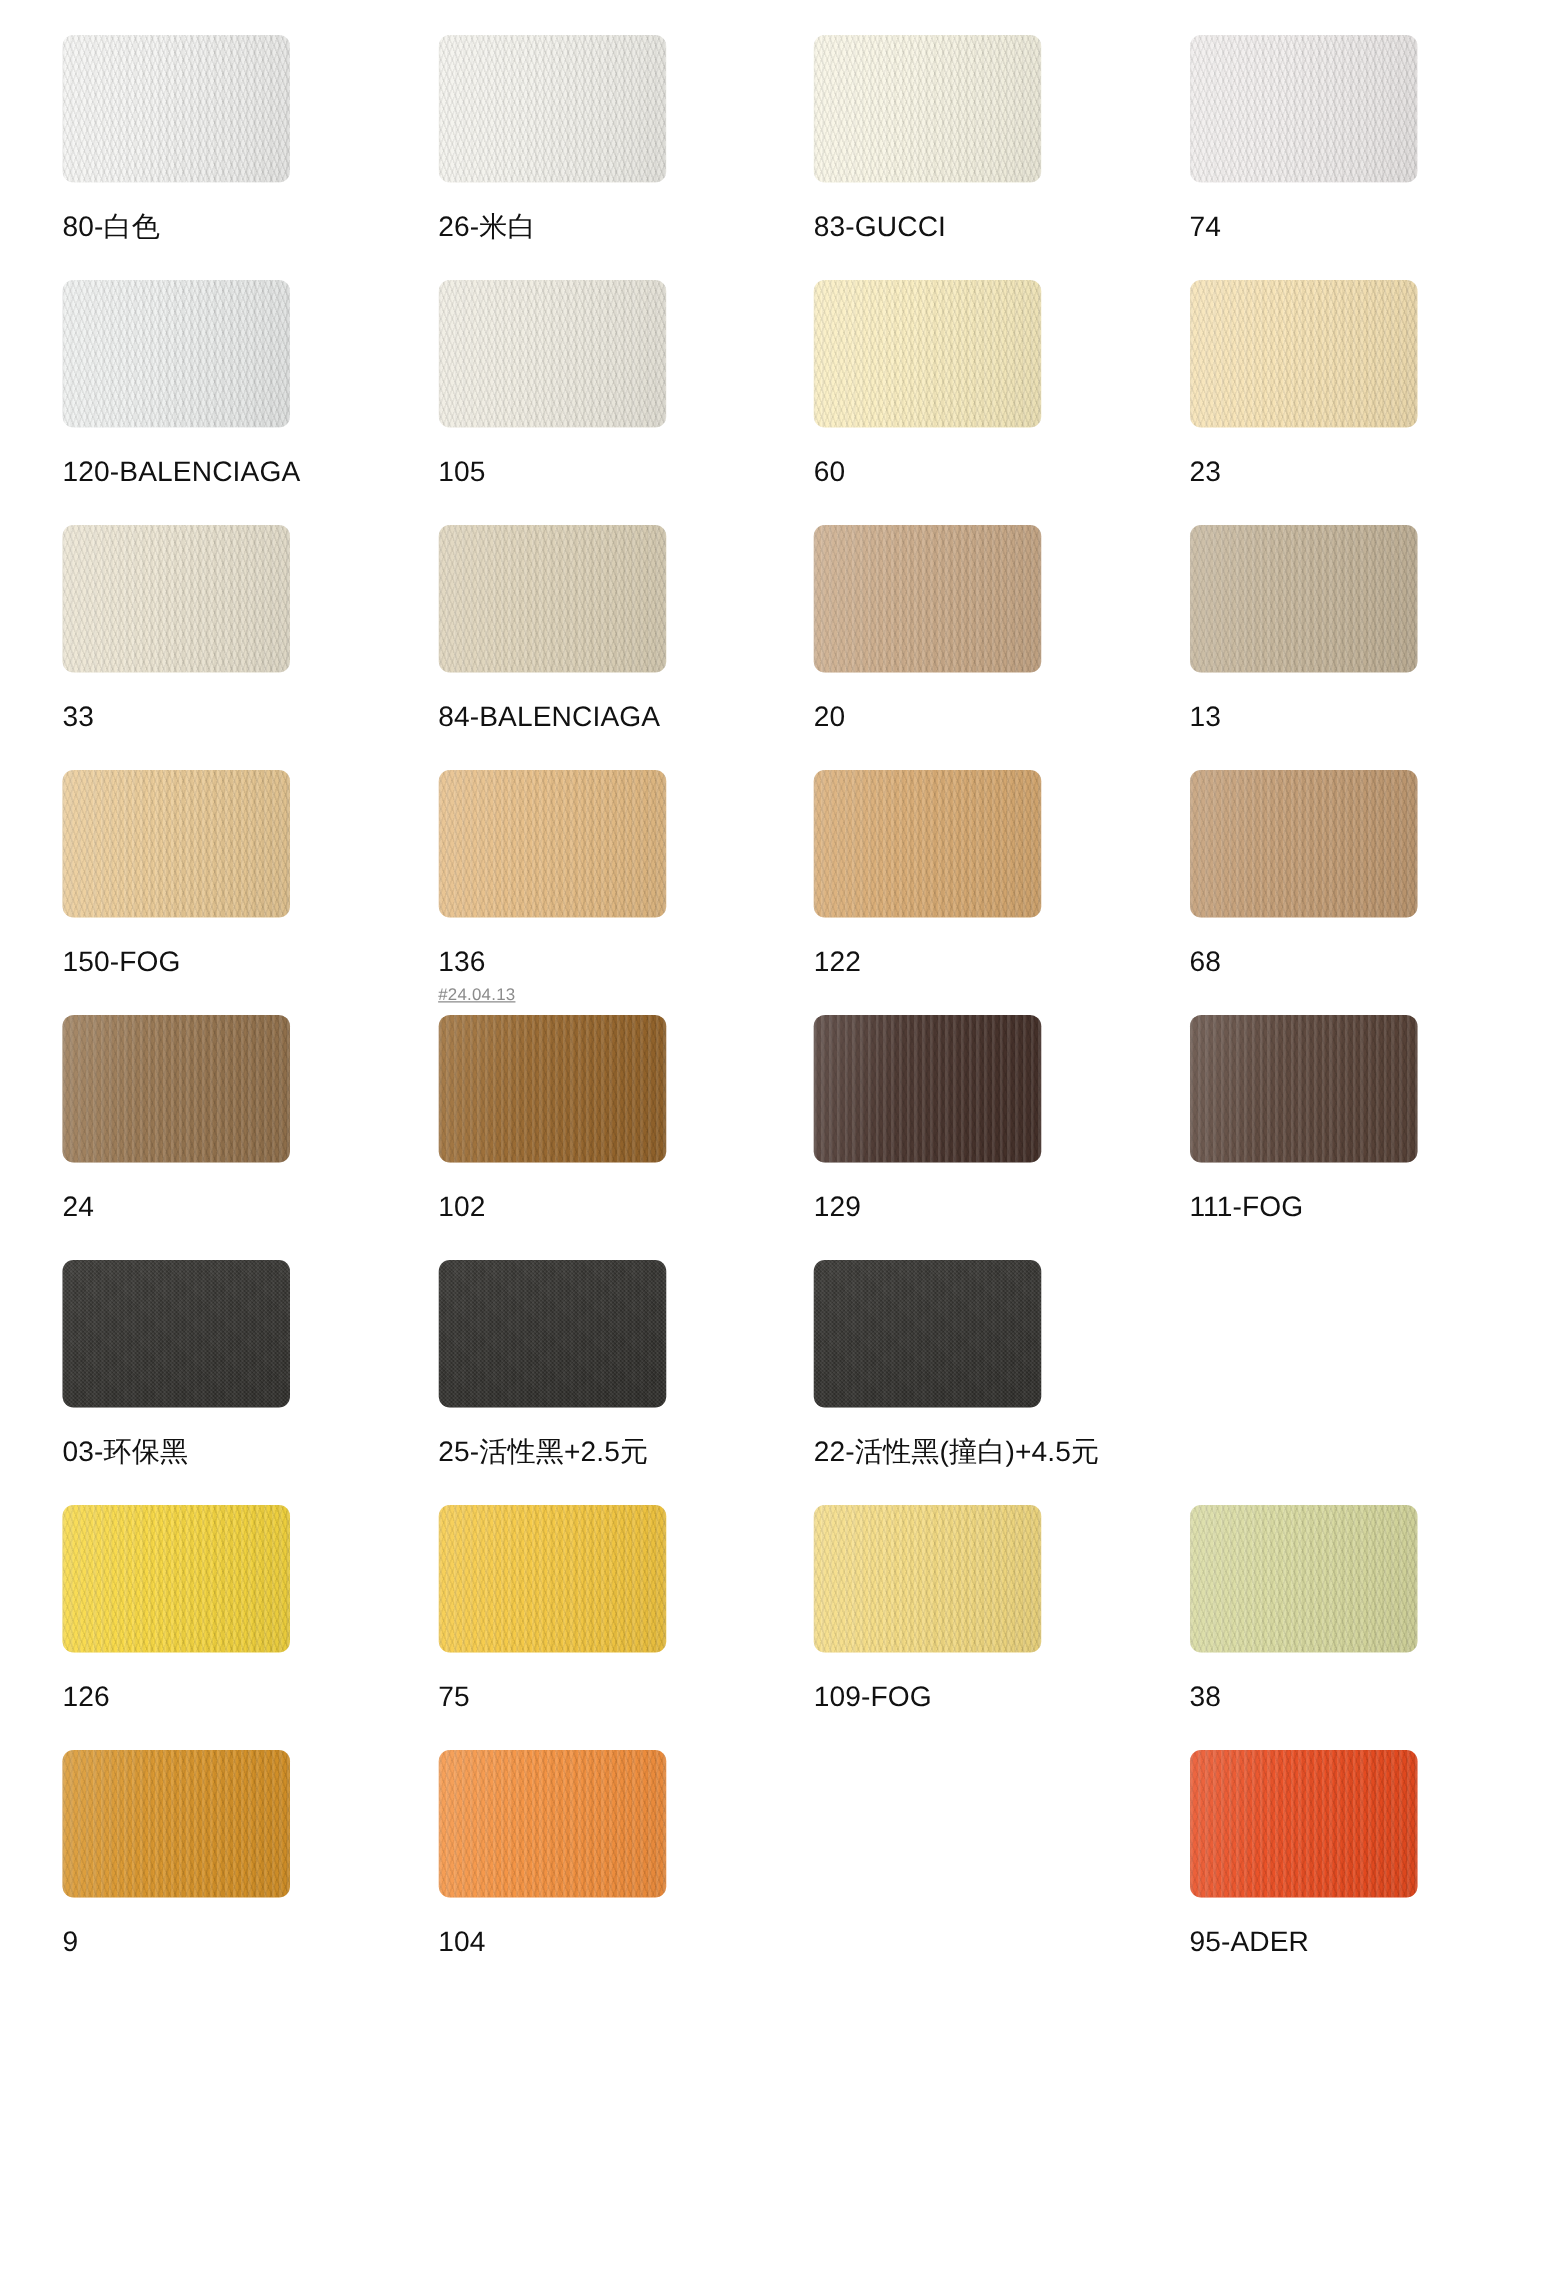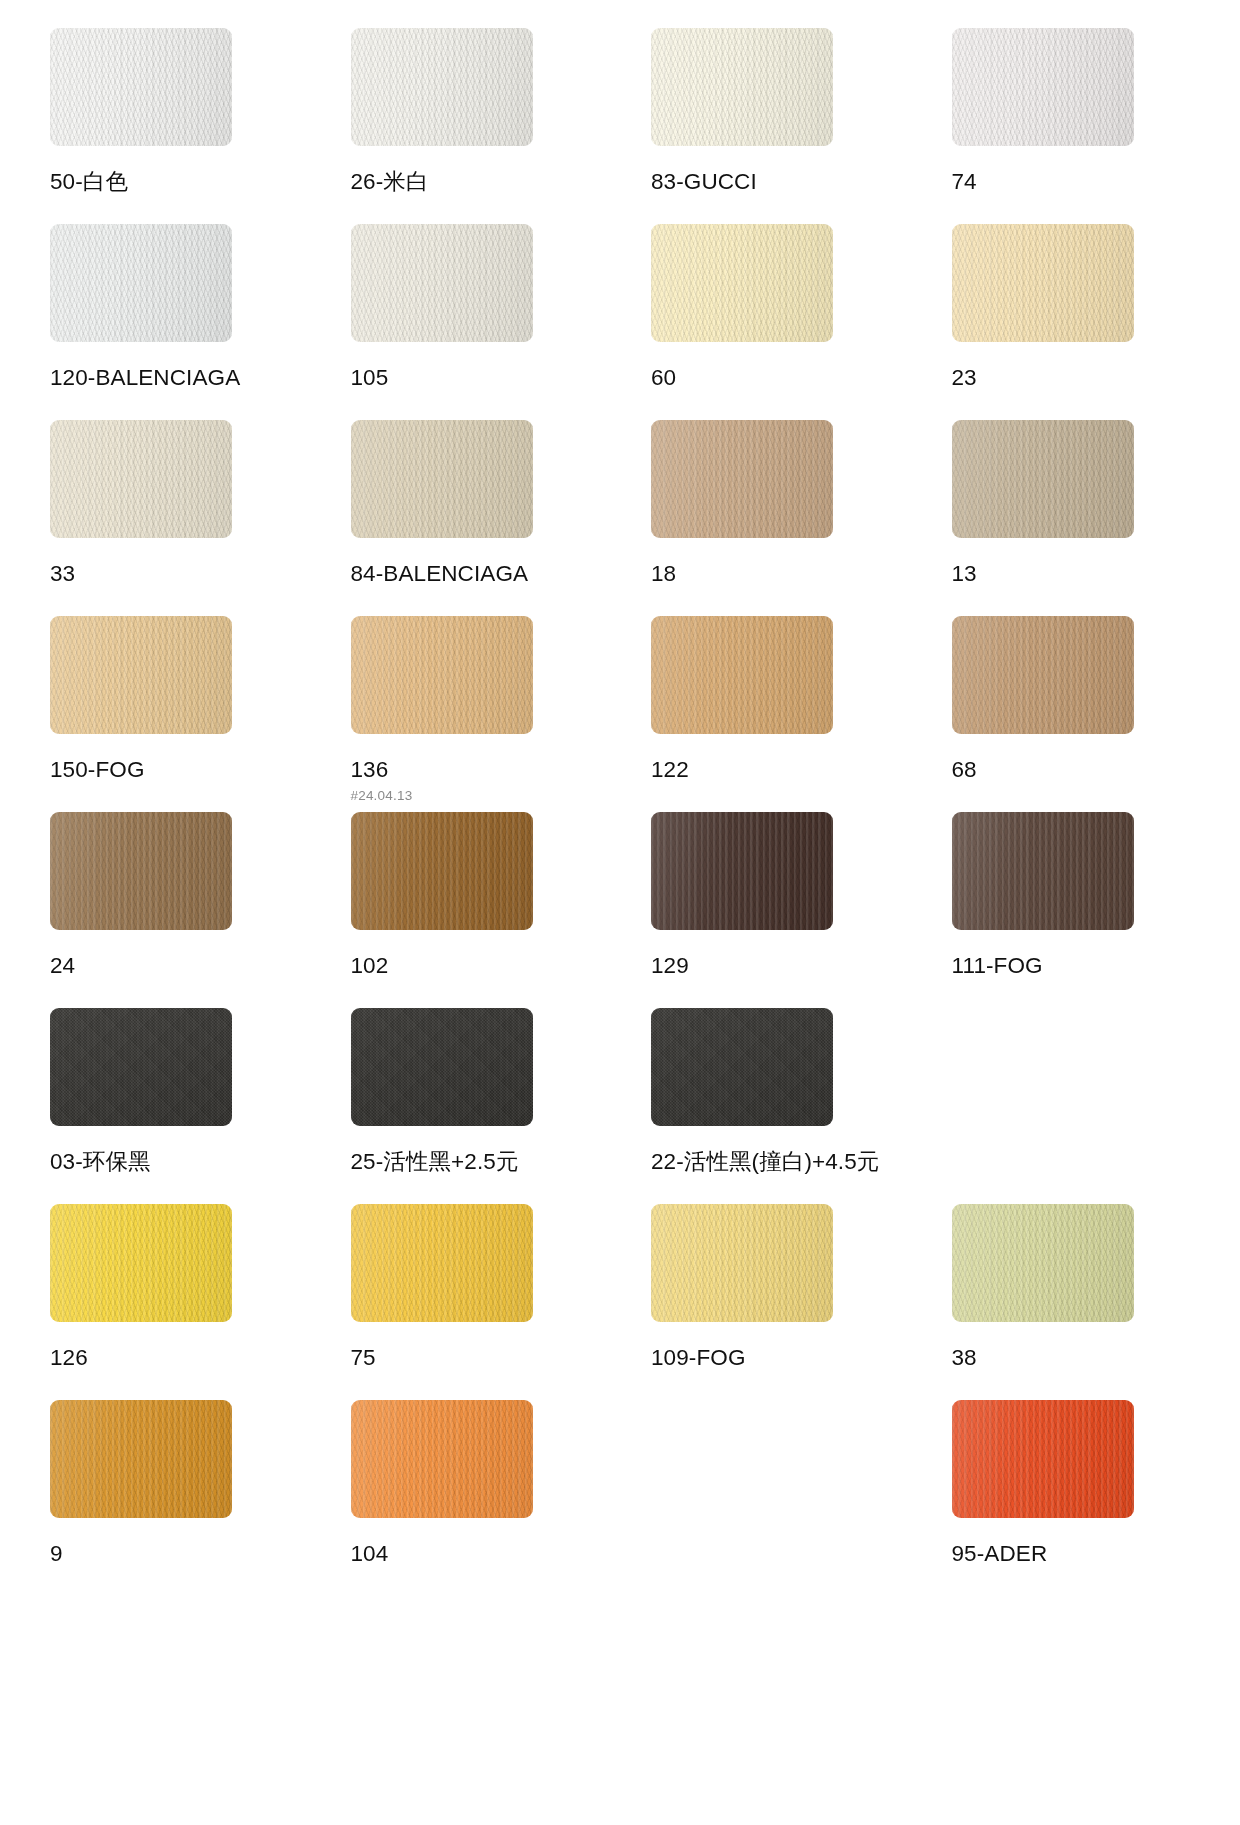--- a/index.html
+++ b/index.html
@@ -137,35 +137,36 @@
     letter-spacing: 0.1px;
     white-space: nowrap;
     font-weight: 400;
   }
   .swatch-note {
     margin-top: 5px;
     font-size: 13.5px;
     color: #8b8b8b;
     letter-spacing: 0.2px;
     white-space: nowrap;
+    text-decoration: underline;
   }
   .swatch-note:empty { display: none; }
 </style>
 </head>
 <body>
 
 <div id="swatch-sheet">
   <div class="swatch-grid">
       <div class="swatch-cell">
         <div class="swatch-chip" style="background-color: rgb(244, 244, 242);">
           <div class="knit"></div>
           <div class="knit-hi"></div>
           <div class="sheen"></div>
         </div>
-        <div class="swatch-label">50-白色</div>
+        <div class="swatch-label">80-白色</div>
       </div>
       <div class="swatch-cell">
         <div class="swatch-chip" style="background-color: rgb(243, 242, 236);">
           <div class="knit"></div>
           <div class="knit-hi"></div>
           <div class="sheen"></div>
         </div>
         <div class="swatch-label">26-米白</div>
       </div>
       <div class="swatch-cell">
@@ -231,21 +232,21 @@
           <div class="sheen"></div>
         </div>
         <div class="swatch-label">84-BALENCIAGA</div>
       </div>
       <div class="swatch-cell">
         <div class="swatch-chip" style="background-color: rgb(203, 171, 137);">
           <div class="knit"></div>
           <div class="knit-hi"></div>
           <div class="sheen"></div>
         </div>
-        <div class="swatch-label">18</div>
+        <div class="swatch-label">20</div>
       </div>
       <div class="swatch-cell">
         <div class="swatch-chip" style="background-color: rgb(198, 182, 155);">
           <div class="knit"></div>
           <div class="knit-hi"></div>
           <div class="sheen"></div>
         </div>
         <div class="swatch-label">13</div>
       </div>
       <div class="swatch-cell">

